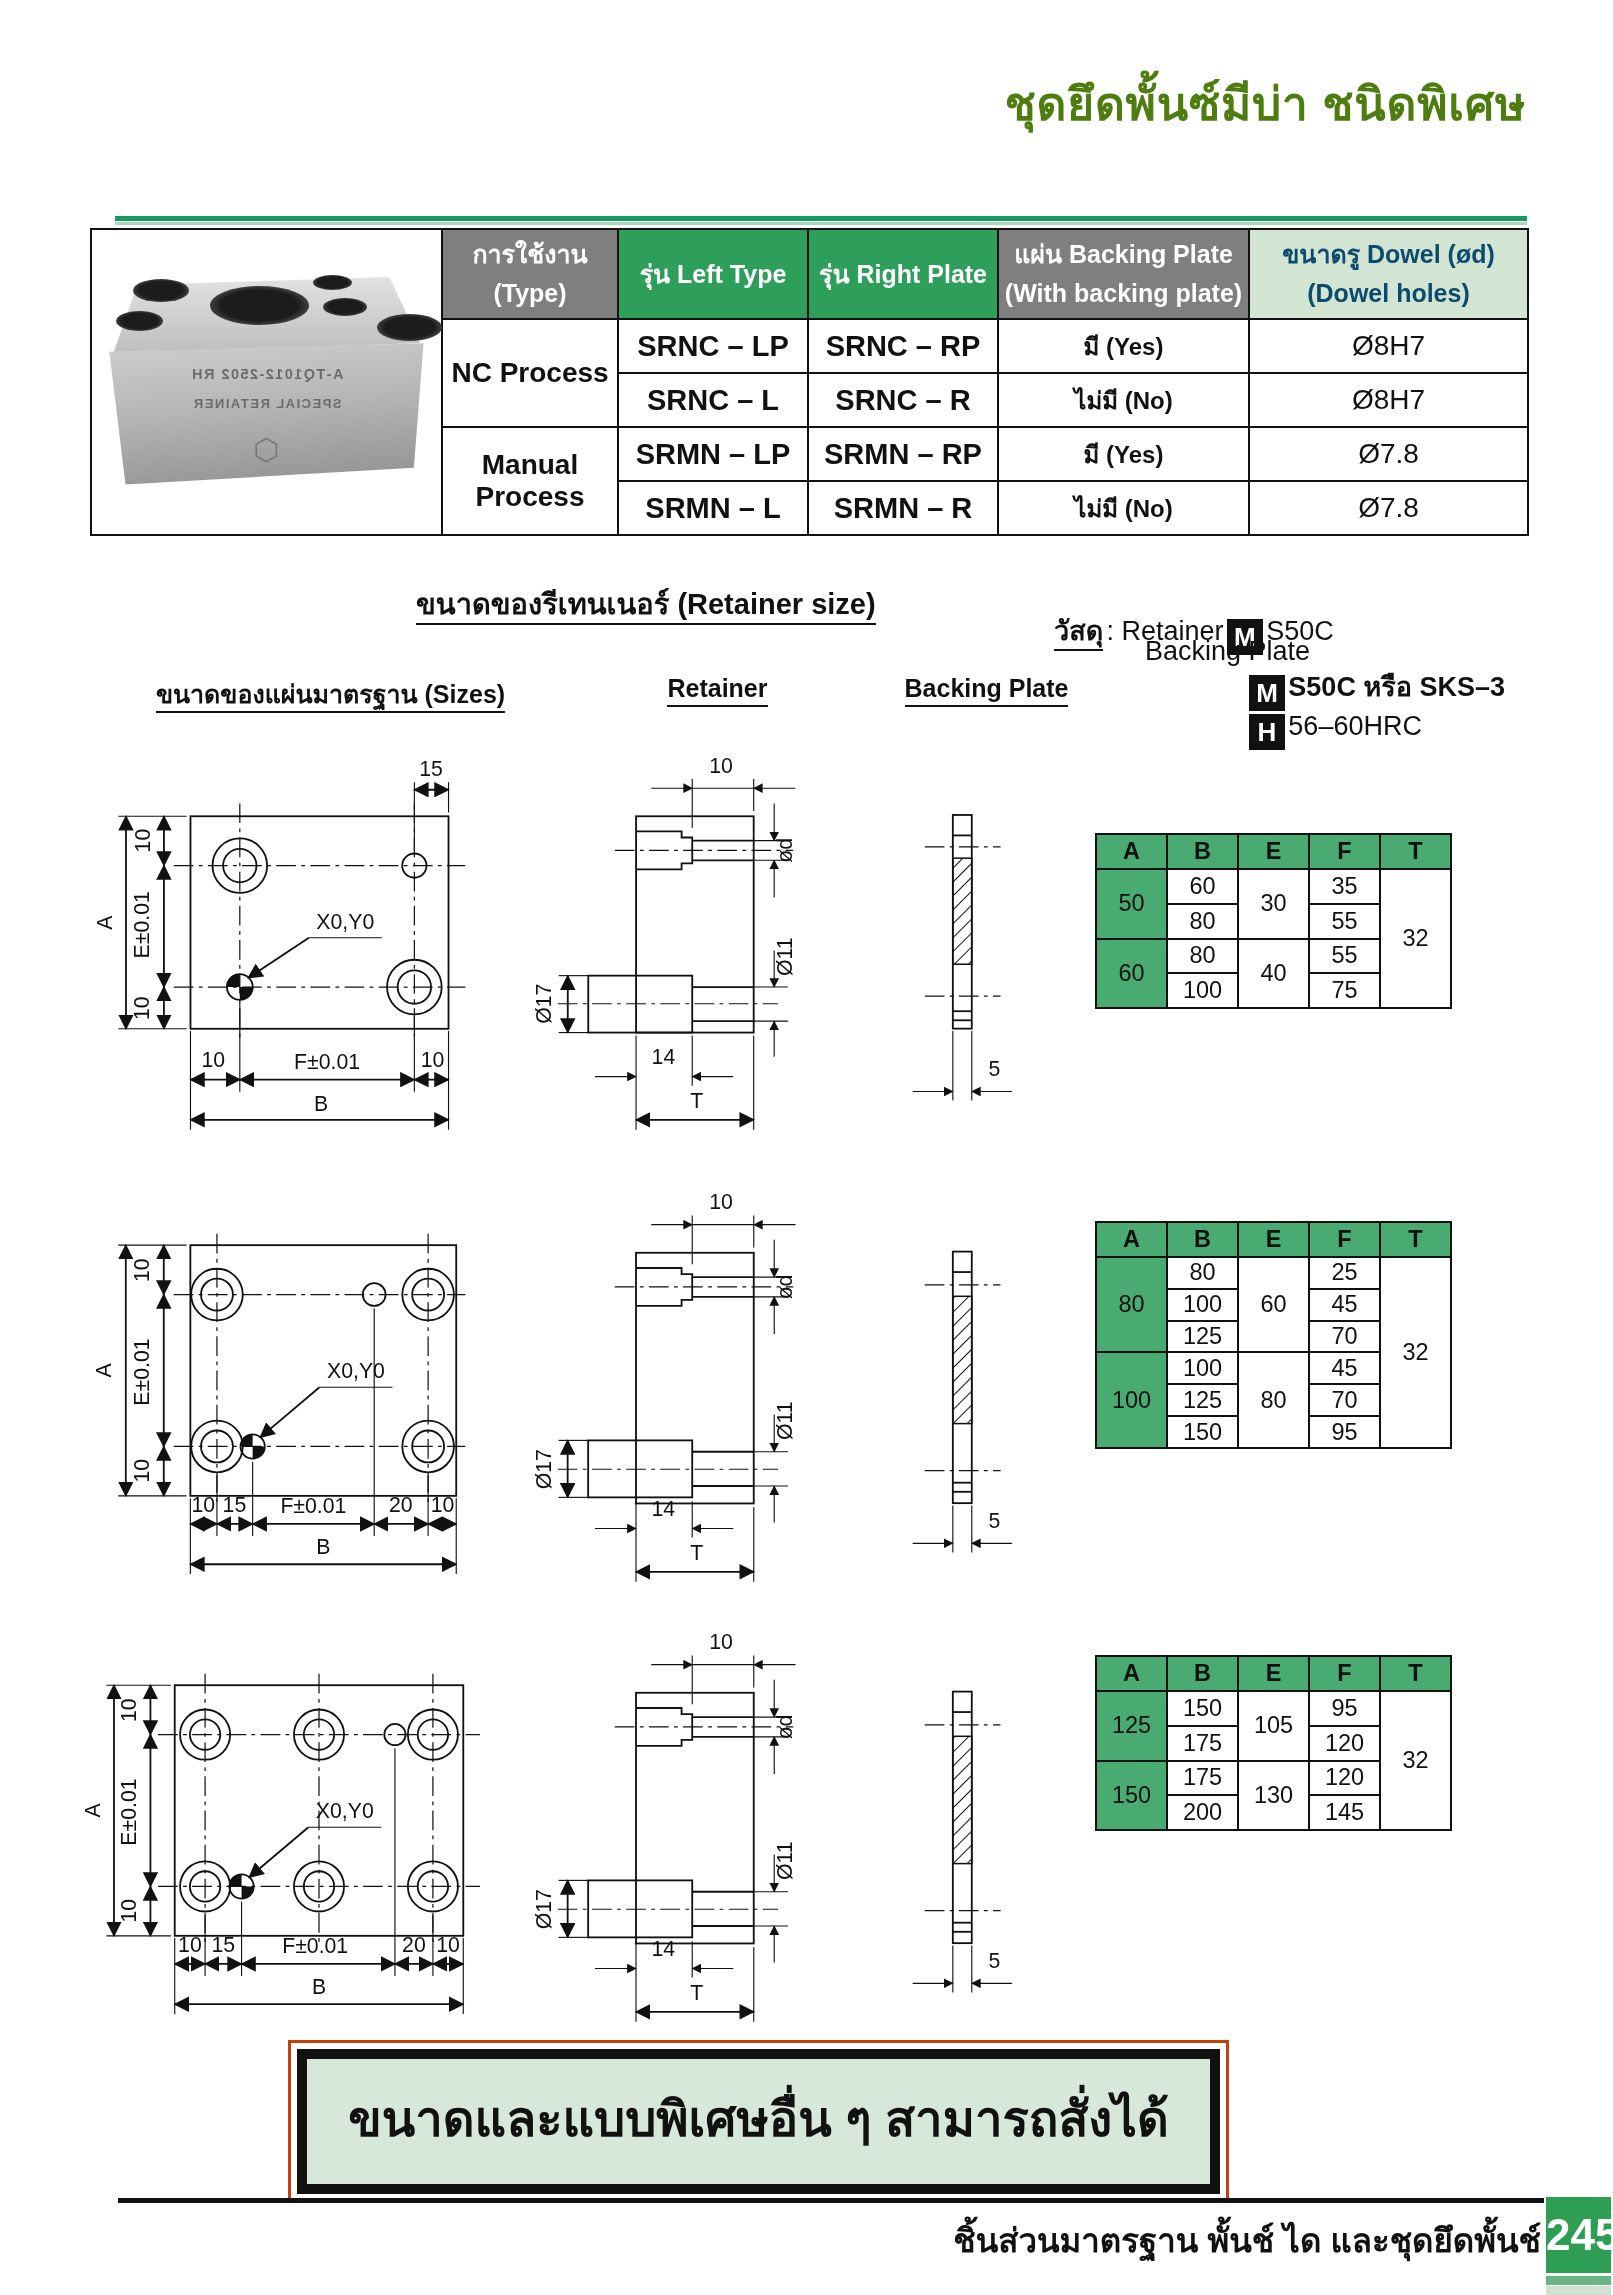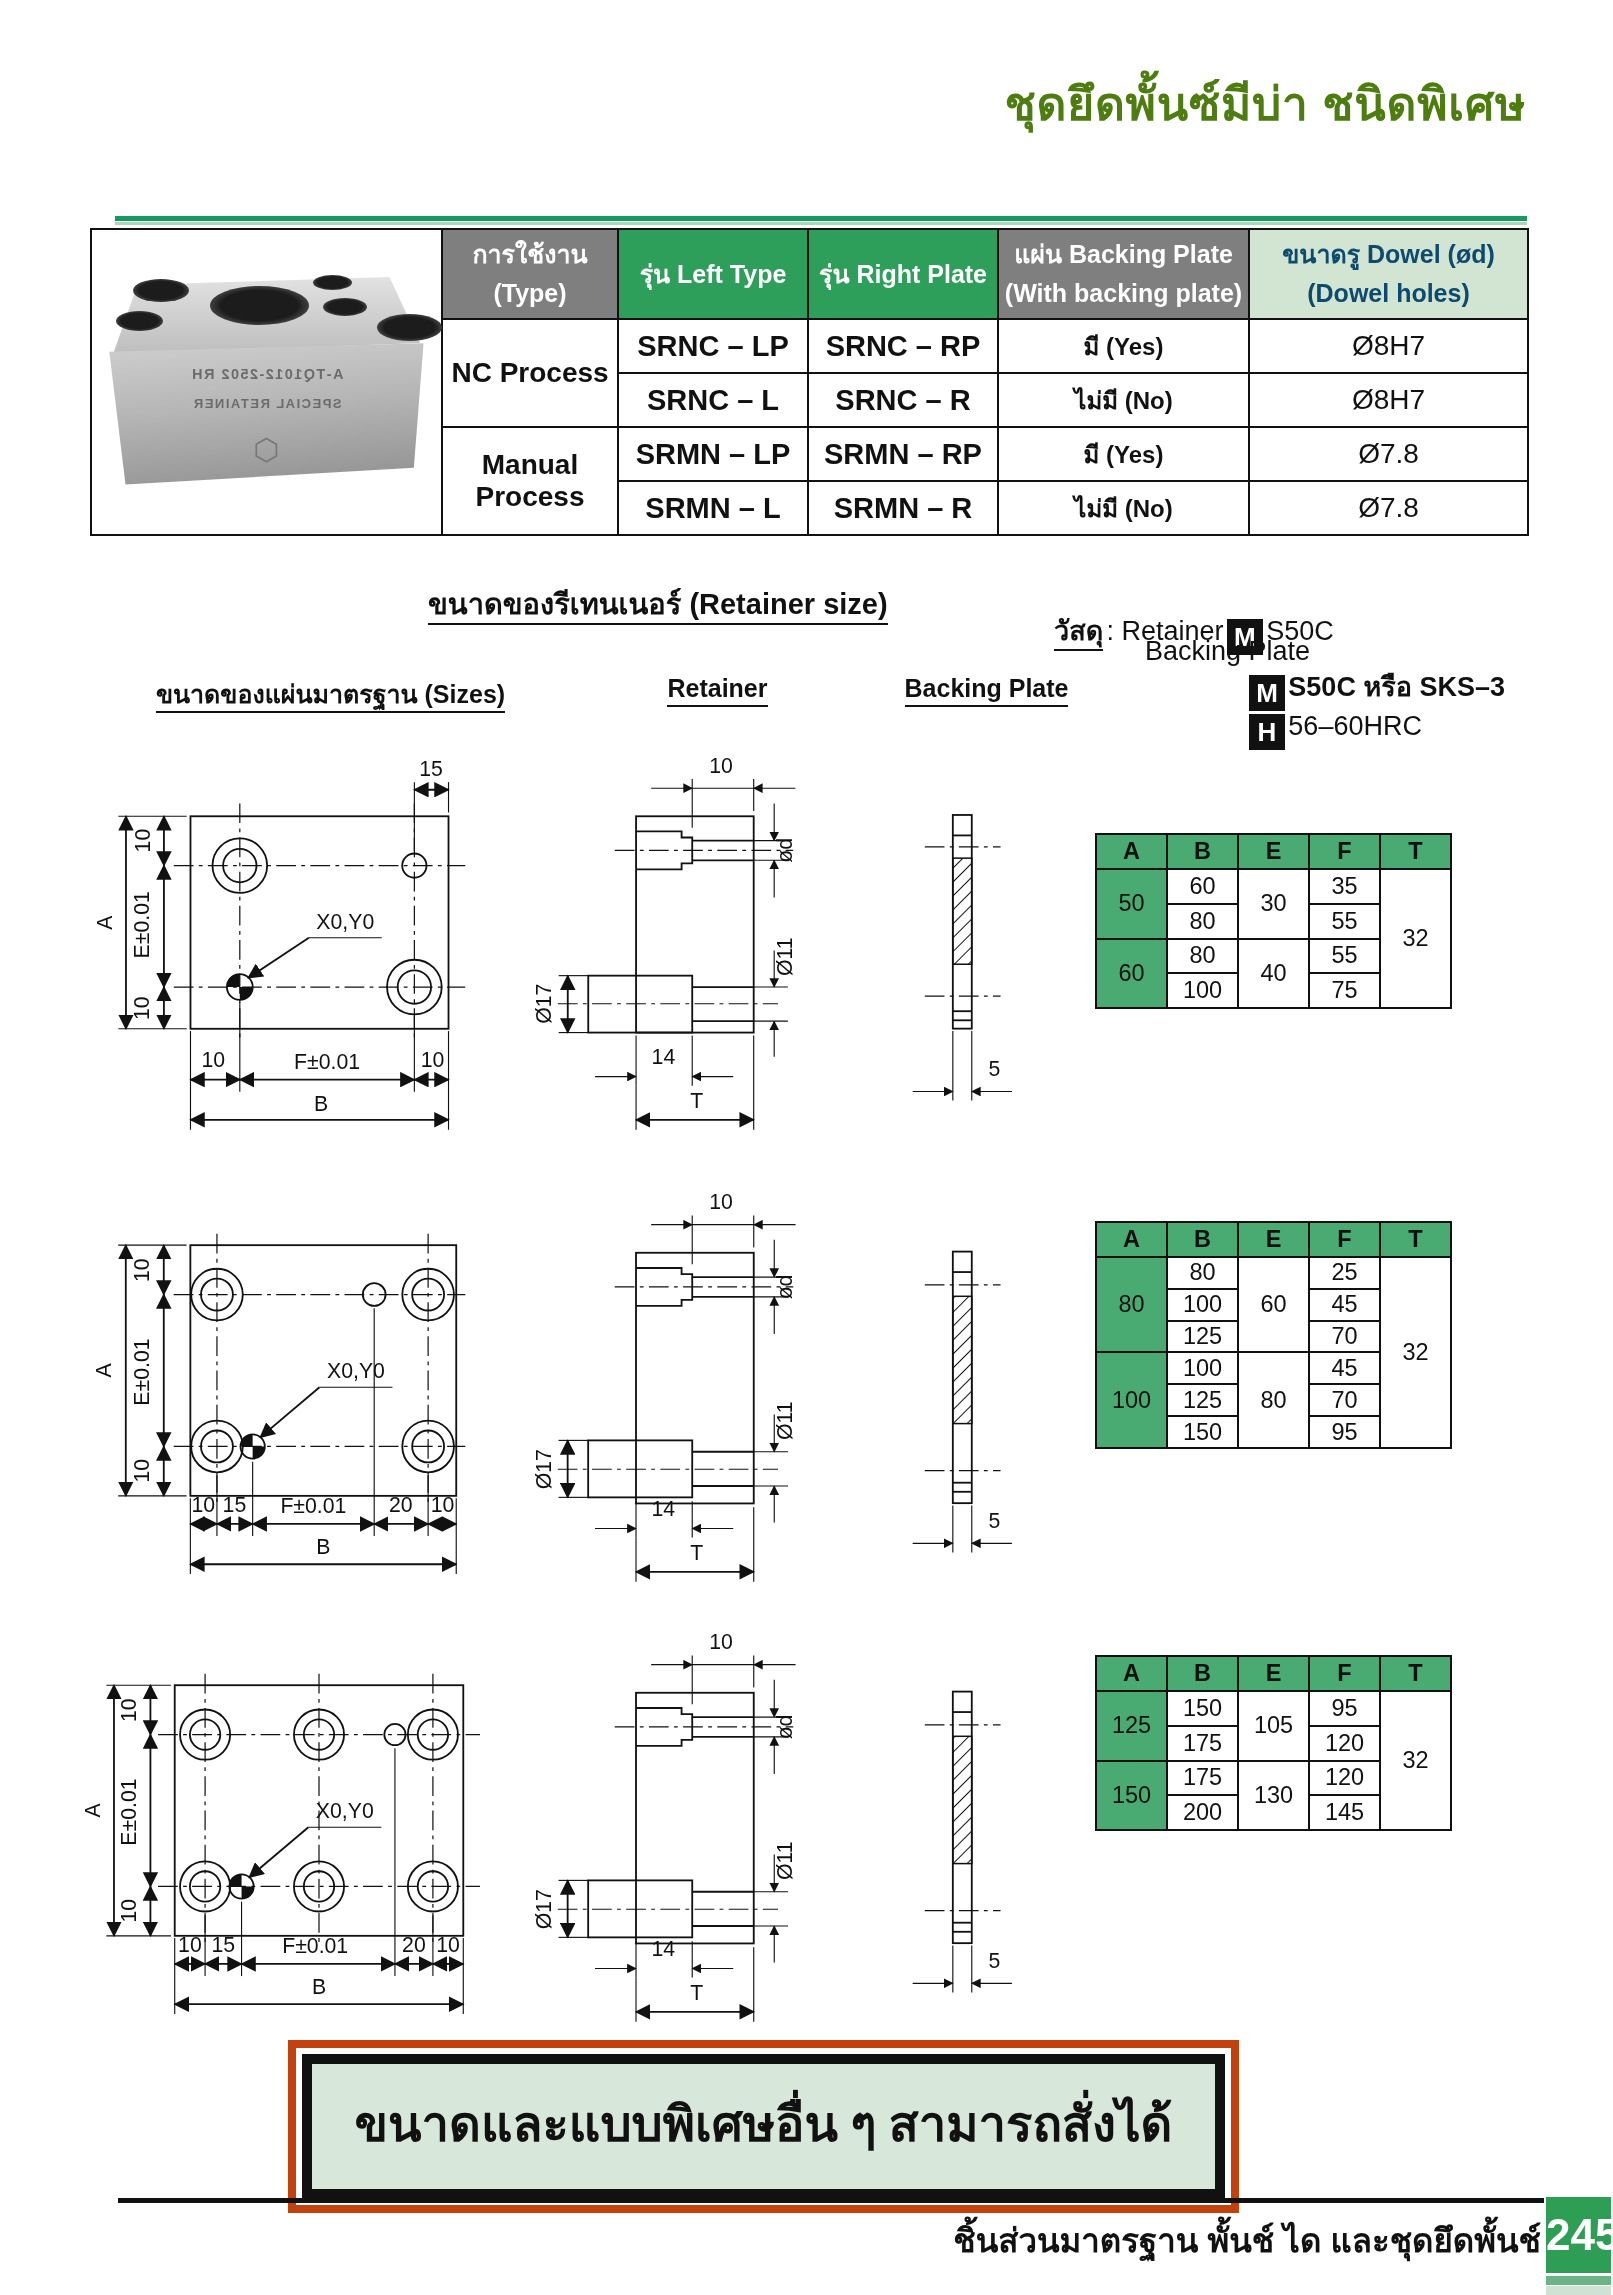--- a/index.html
+++ b/index.html
@@ -48,21 +48,21 @@
   table.spec th{background:#4aab72;font-weight:bold;}
   table.spec td.g{background:#4aab72;}
   
   svg{overflow:visible;}
   svg text{font-family:"Liberation Sans",sans-serif;}
   .dim{font-size:28px;fill:#111;}
   .s2{stroke:#111;stroke-width:2.4;fill:none;}
   .s1{stroke:#111;stroke-width:1.5;fill:none;}
   .cl{stroke:#111;stroke-width:1.6;fill:none;stroke-dasharray:26 7 5 7;}
   
-  .note-outer{border:8px solid #c2410c;padding:6px;background:#fff;font-family:Liberation Serif, serif;}
+  .note-outer{border:3px solid #c2410c;padding:6px;background:#fff;}
   .note-inner{border:10px solid #111;background:#d7e7d9;text-align:center;}
   .note-text{font-size:49px;font-weight:bold;padding:21px 7.6px 26px 7.6px;}
   
   .foot-rule{background:#111;height:4.6px;}
   .foot-text{font-size:33px;font-weight:bold;text-align:right;}
   .page-badge{background:#2f9e55;color:#fff;font-size:44px;font-weight:bold;text-align:center;
               line-height:76px;}
 </style>
 </head>
 <body>
@@ -151,21 +151,21 @@
     <tr style="height:54px">
       <td class="cell-model">SRMN – L</td>
       <td class="cell-model">SRMN – R</td>
       <td class="cell-yesno">ไม่มี (No)</td>
       <td class="cell-dowel">Ø7.8</td>
     </tr>
   </tbody>
     </table>
 
   
-  <div class="abs sec-title" style="left:428px;top:581px;">
+  <div class="abs sec-title" style="left:416px;top:581px;">
     <span class="h-underline">ขนาดของรีเทนเนอร์ (Retainer size)</span>
   </div>
   <div class="abs" style="left:1054px;top:578px;margin-top:31px;">
     <span class="mat-text h-underline">วัสดุ</span>
     <span class="mat-text-reg">: Retainer</span>
     <span class="badge">M</span>
     <span class="mat-text-reg">S50C</span>
   </div>
   <div class="abs mat-text-reg" style="left:1145px;top:636px;">Backing Plate</div>
   <div class="abs" style="left:1249px;top:665px;">

